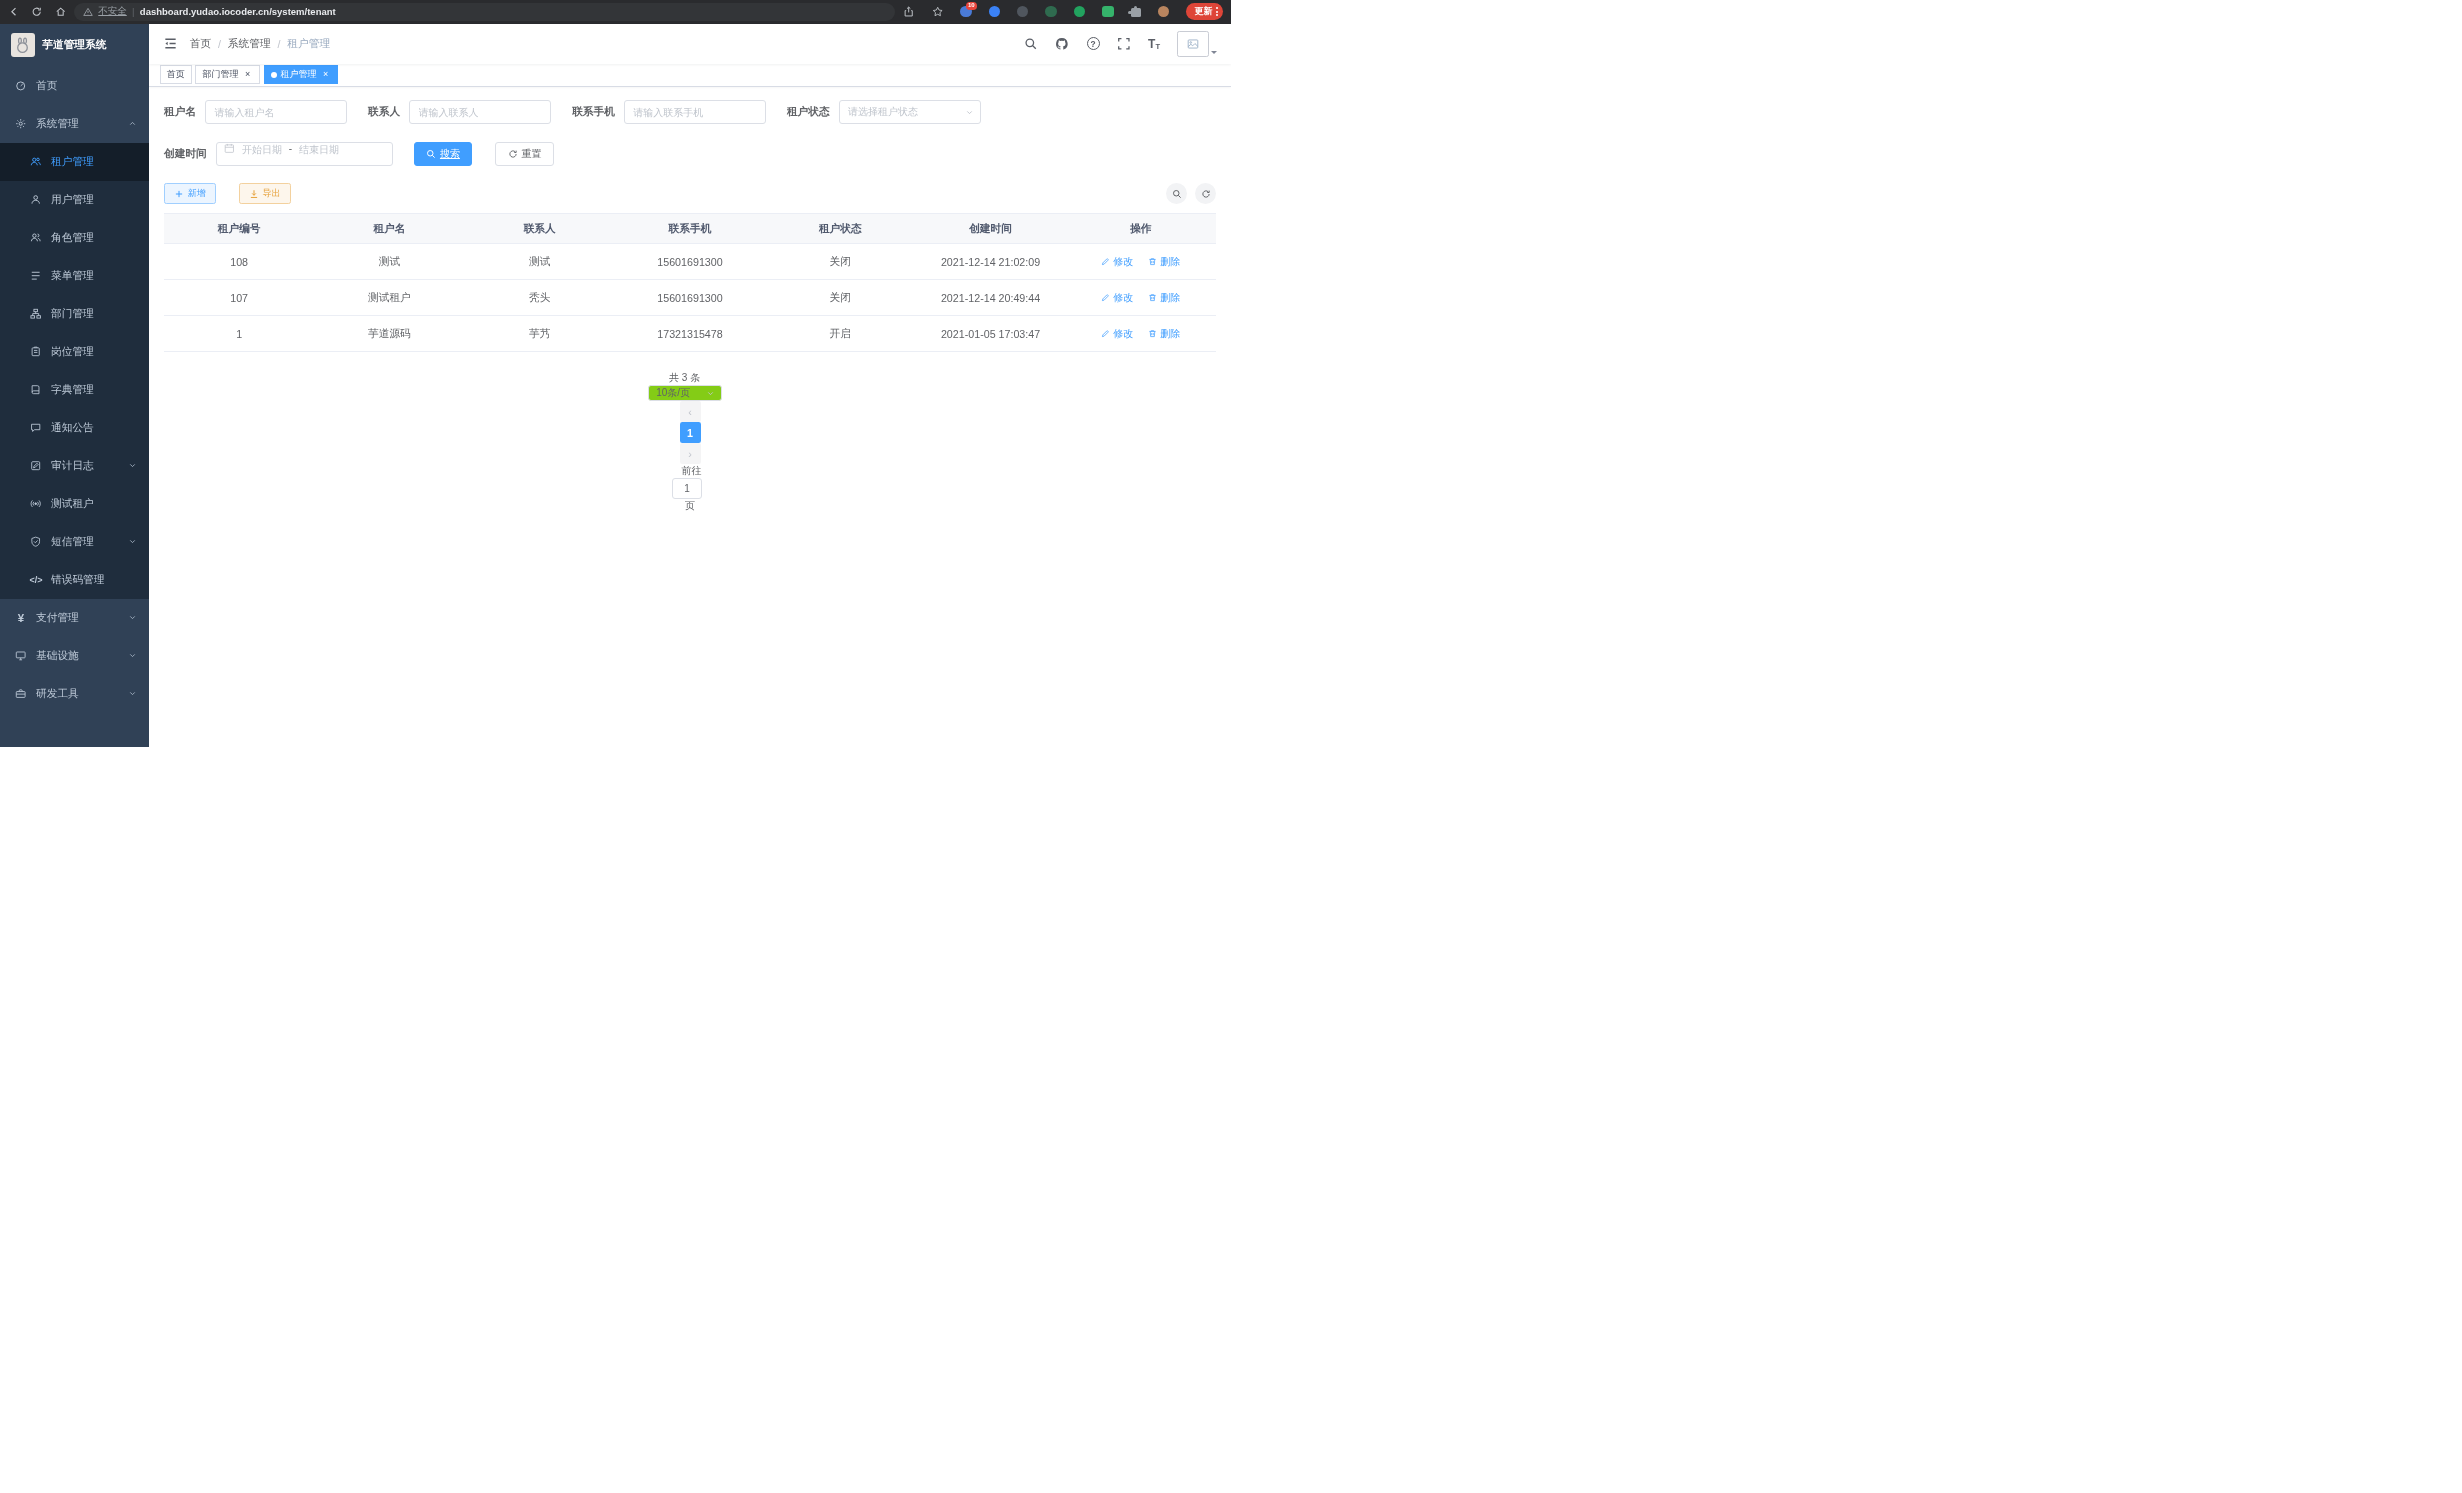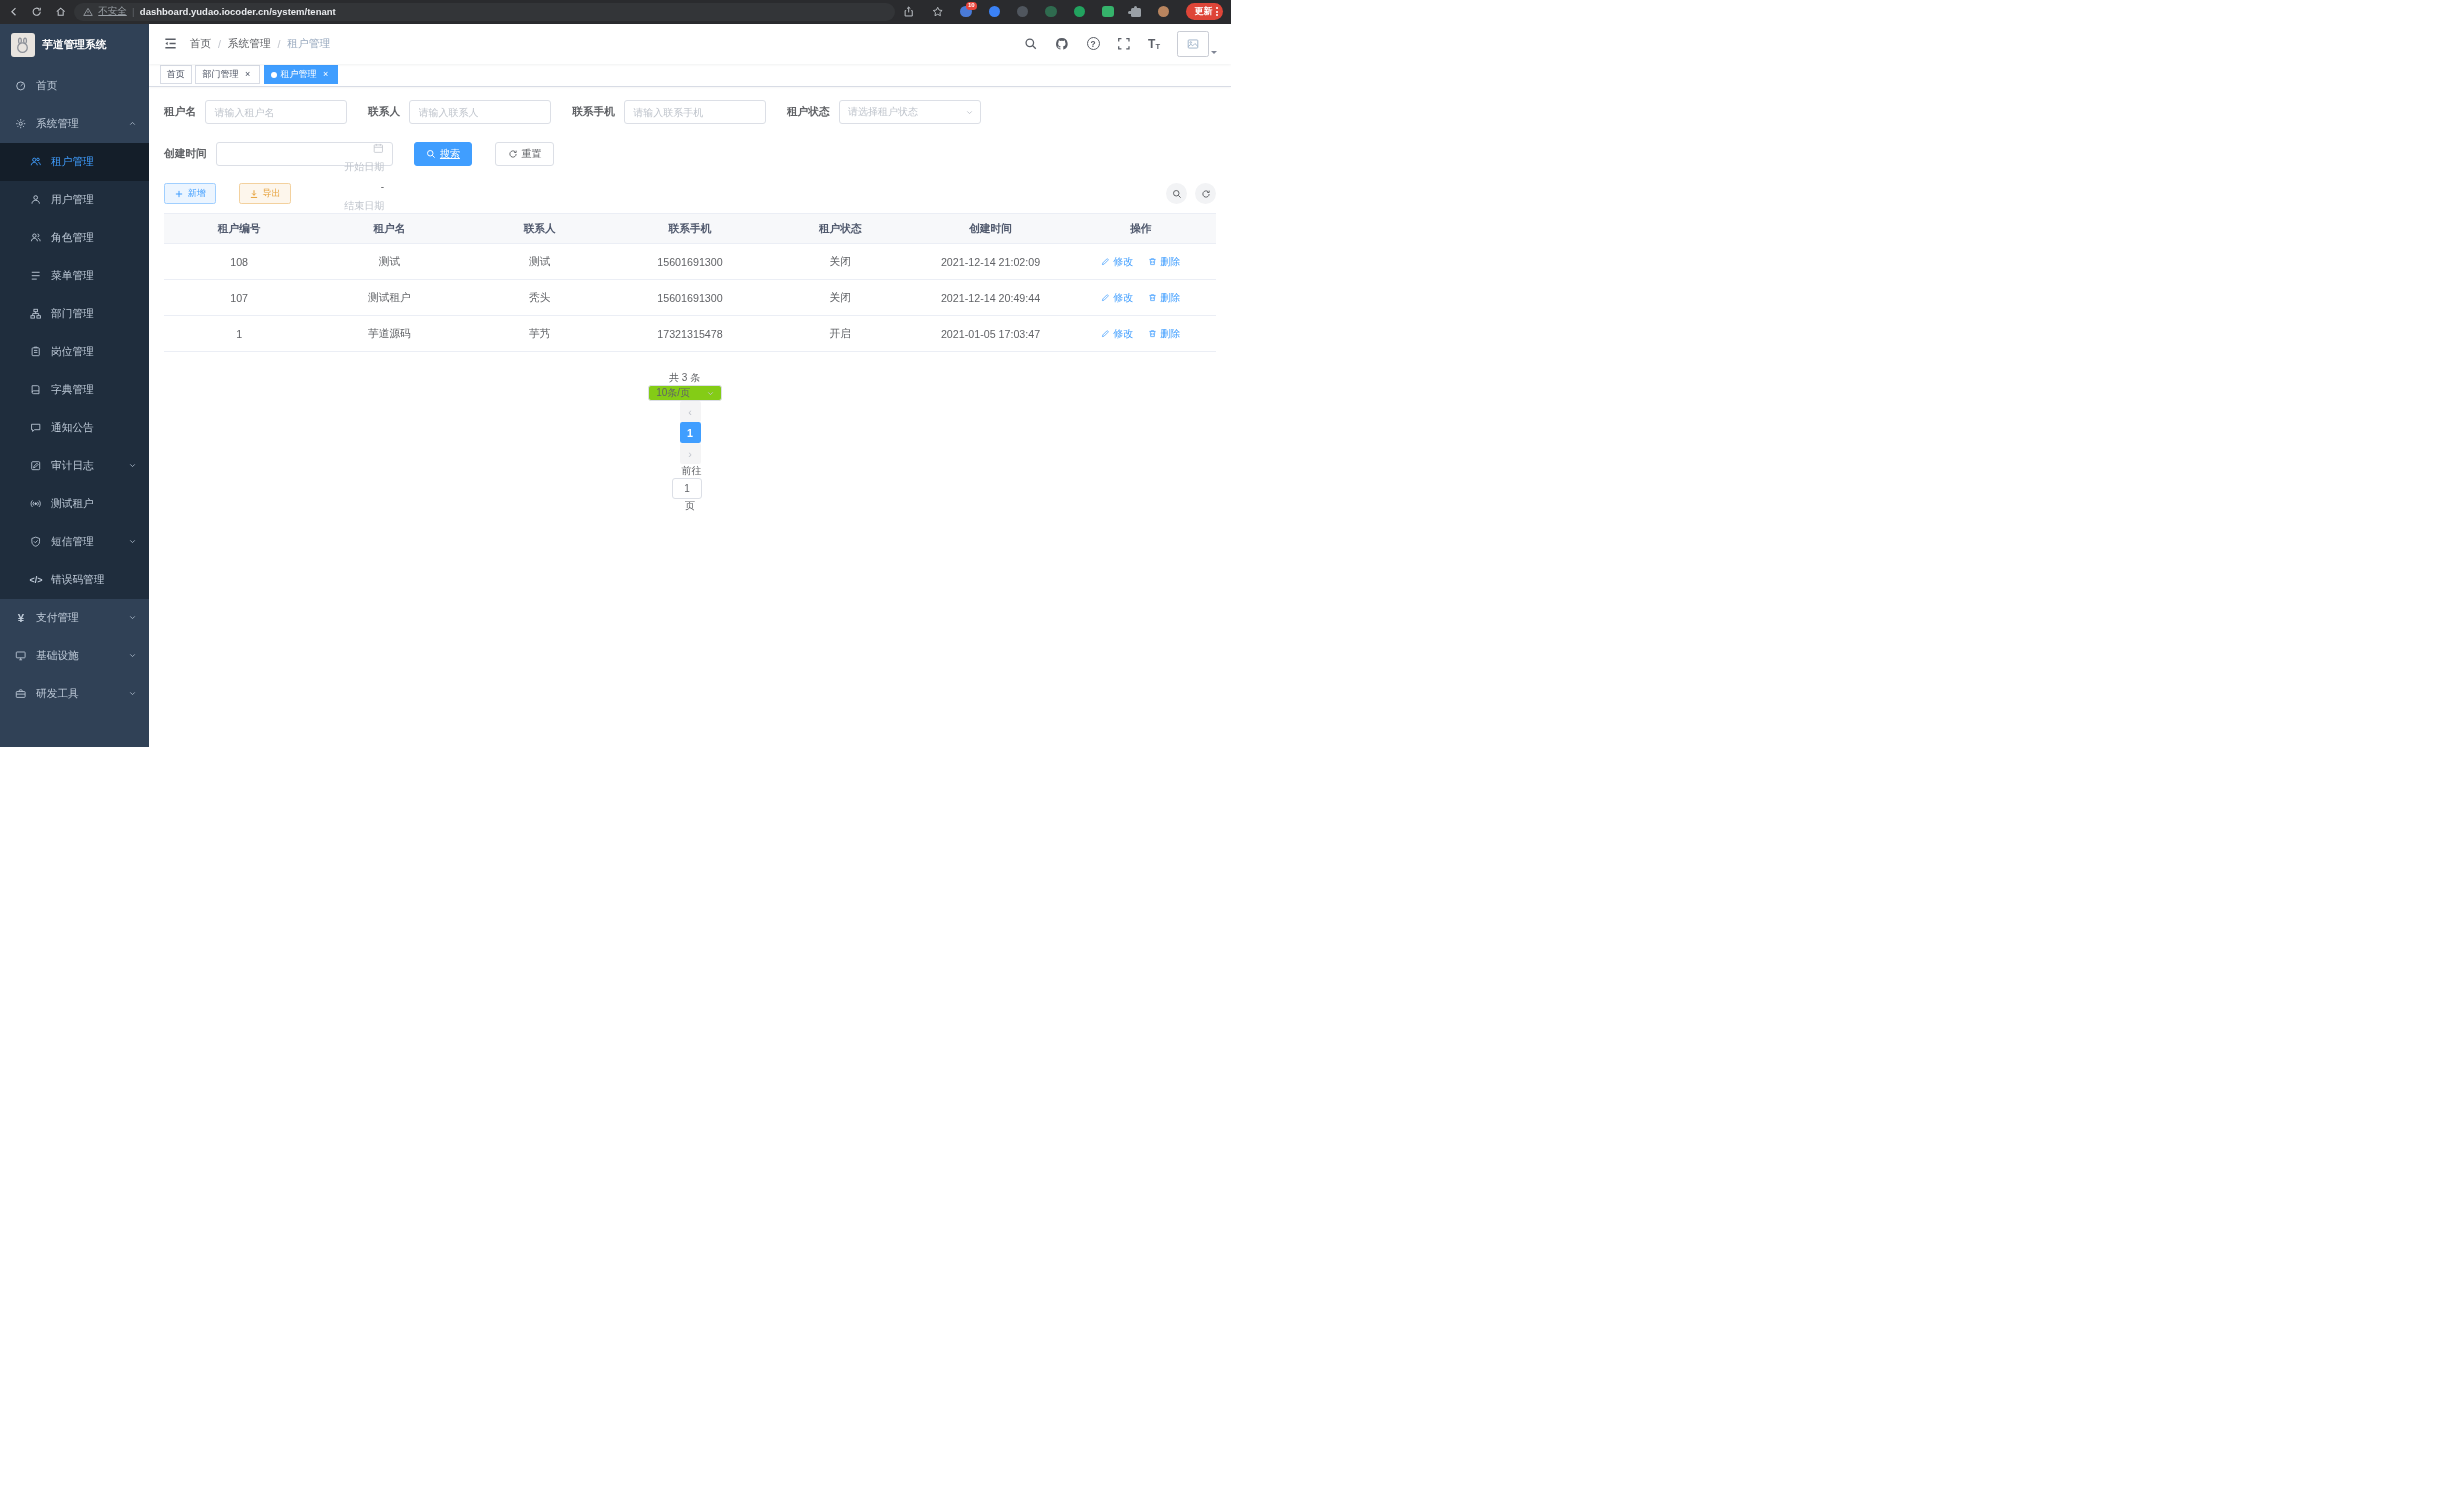--- a/index.html
+++ b/index.html
@@ -94,22 +94,22 @@
   .flabel { font-size:10.7px; font-weight:700; color:#606266; margin-right:9px; white-space:nowrap; }
   .finput { width:142px; height:24px; border:0.8px solid #dcdfe6; border-radius:3px; padding:0 8.4px;
     font-size:10px; color:#606266; outline:none; font-family:inherit; }
   .finput::placeholder { color:#bfc4cc; }
   .fselect { width:142px; height:24px; border:0.8px solid #dcdfe6; border-radius:3px;
     padding:0 6px 0 8.4px; font-size:10px; color:#bfc4cc; display:flex; align-items:center;
     justify-content:space-between; background:#fff; cursor:pointer; }
   .fselect .sel-caret { color:#c0c4cc; width:9px; height:9px; }
   .fselect .sel-caret svg { width:9px; height:9px; }
   .fdate { width:177px; height:24px; border:0.8px solid #dcdfe6; border-radius:3px;
-    display:flex; align-items:flex-end; padding:0 7.6px; gap:6.9px; font-size:10px; color:#bfc4cc;
-    background:#fff; cursor:pointer;flex-direction:column; }
+    display:flex; align-items:flex-start; padding:0 7.6px; gap:6.9px; font-size:10px; color:#bfc4cc;
+    background:#fff; cursor:pointer; }
   .fdate .cal { width:10.7px; height:10.7px; color:#c0c4cc; }
   .fdate .cal svg { width:10.7px; height:10.7px; }
   .fdate .dsep { color:#606266; }
   .btn { height:24px; border-radius:3px; border:0.8px solid #dcdfe6; background:#fff; color:#606266;
     font-size:10px; display:inline-flex; align-items:center; gap:3.8px; padding:0 11.4px;
     cursor:pointer; font-family:inherit; white-space:nowrap; }
   .btn .bic { width:10px; height:10px; display:inline-flex; }
   .btn .bic svg { width:10px; height:10px; }
   .btn.primary { background:#409EFF; border-color:#409EFF; color:#fff;text-decoration:underline; }
   .ml10 { margin-left:23px; }

